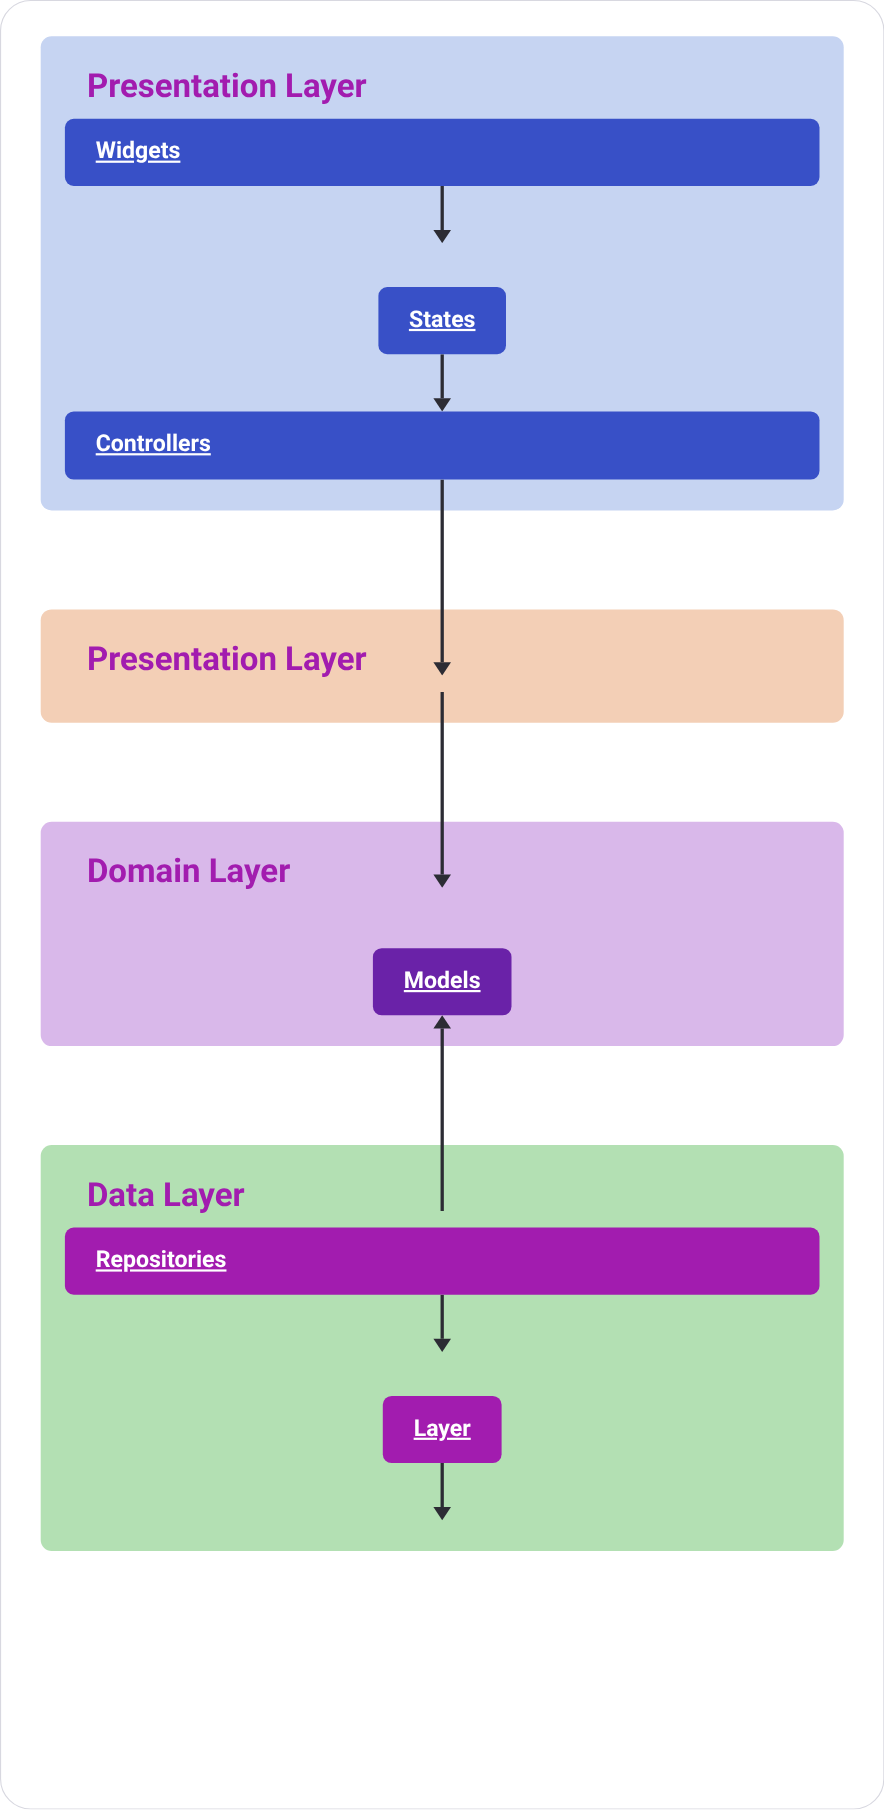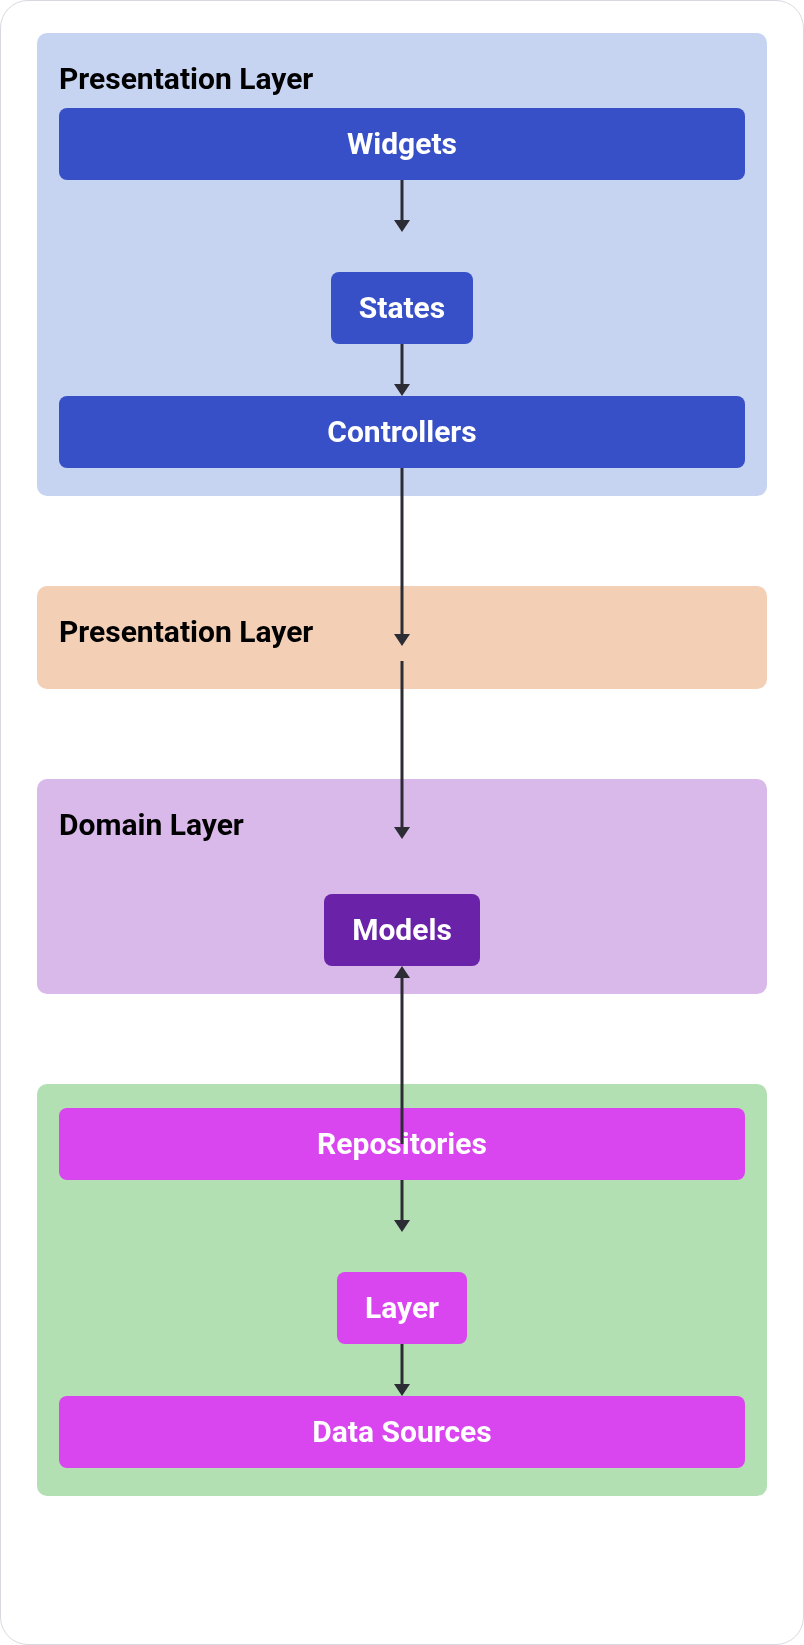--- a/index.html
+++ b/index.html
@@ -21,47 +21,48 @@
     justify-content: flex-start;
   }
   .layer {
     border-radius: 10px;
     padding: 24px 22px 28px 22px;
     position: relative;
   }
   .layer-title {
     font-size: 30px;
     font-weight: 700;
-    color: #000000;
-    margin: 4px 0 12px 0;
+    color: #a21caf;
+    margin: 4px 0 12px 20px;
   }
   .box {
     color: #fff;
-    font-size: 30px;
+    font-size: 21px;
     font-weight: 700;
     border-radius: 8px;
-    text-align: center;
+    text-align: left;
     padding: 18px 28px;
     line-height: 1.2;
+    text-decoration: underline;
   }
   .box.wide { display: block; width: 100%; }
   .box.narrow { display: inline-block; margin-top: 40px; }
   .row-center { text-align: center; }
 
   
   .layer.presentation { background: #c6d4f2; }
   .layer.application  { background: #f3cfb6; }
   .layer.domain       { background: #d9b8ea; }
   .layer.data         { background: #b3e0b3; }
 
   
   .box.blue   { background: #3850c7; }
   .box.orange { background: #c75b29; }
   .box.purple { background: #6a22a8; }
-  .box.green  { background: #d946ef; }
+  .box.green  { background: #a21caf; }
 
   
   .arrow-wrap {
     display: flex;
     justify-content: center;
     align-items: center;
   }
   svg.arrow { display: block; }
   .stroke { stroke: #2c2c34; stroke-width: 3; fill: none; }
   .head { fill: #2c2c34; }
@@ -125,20 +126,21 @@
   </div>
 
   <div class="arrow-wrap" style="height:90px">
     <svg class="arrow" width="24" height="178" viewBox="0 0 24 178" style="margin-top:-28px; margin-bottom:-60px; position:relative; z-index:2;">
       <polygon class="head" points="12,0 4,12 20,12"></polygon>
       <line class="stroke" x1="12" y1="12" x2="12" y2="178"></line>
     </svg>
   </div>
 
   <div class="layer data">
+    <div class="layer-title">Data Layer</div>
 
     <div class="box green wide">Repositories</div>
 
     <div class="arrow-wrap gap-inside">
       <svg class="arrow" width="24" height="52" viewBox="0 0 24 52">
         <line class="stroke" x1="12" y1="0" x2="12" y2="40"></line>
         <polygon class="head" points="12,52 4,40 20,40"></polygon>
       </svg>
     </div>
 
@@ -146,16 +148,15 @@
       <div class="box green narrow">Layer</div>
     </div>
 
     <div class="arrow-wrap gap-inside">
       <svg class="arrow" width="24" height="52" viewBox="0 0 24 52">
         <line class="stroke" x1="12" y1="0" x2="12" y2="40"></line>
         <polygon class="head" points="12,52 4,40 20,40"></polygon>
       </svg>
     </div>
 
-    <div class="box green wide">Data Sources</div>
   </div>
 
 </div>
 
 </body></html>

